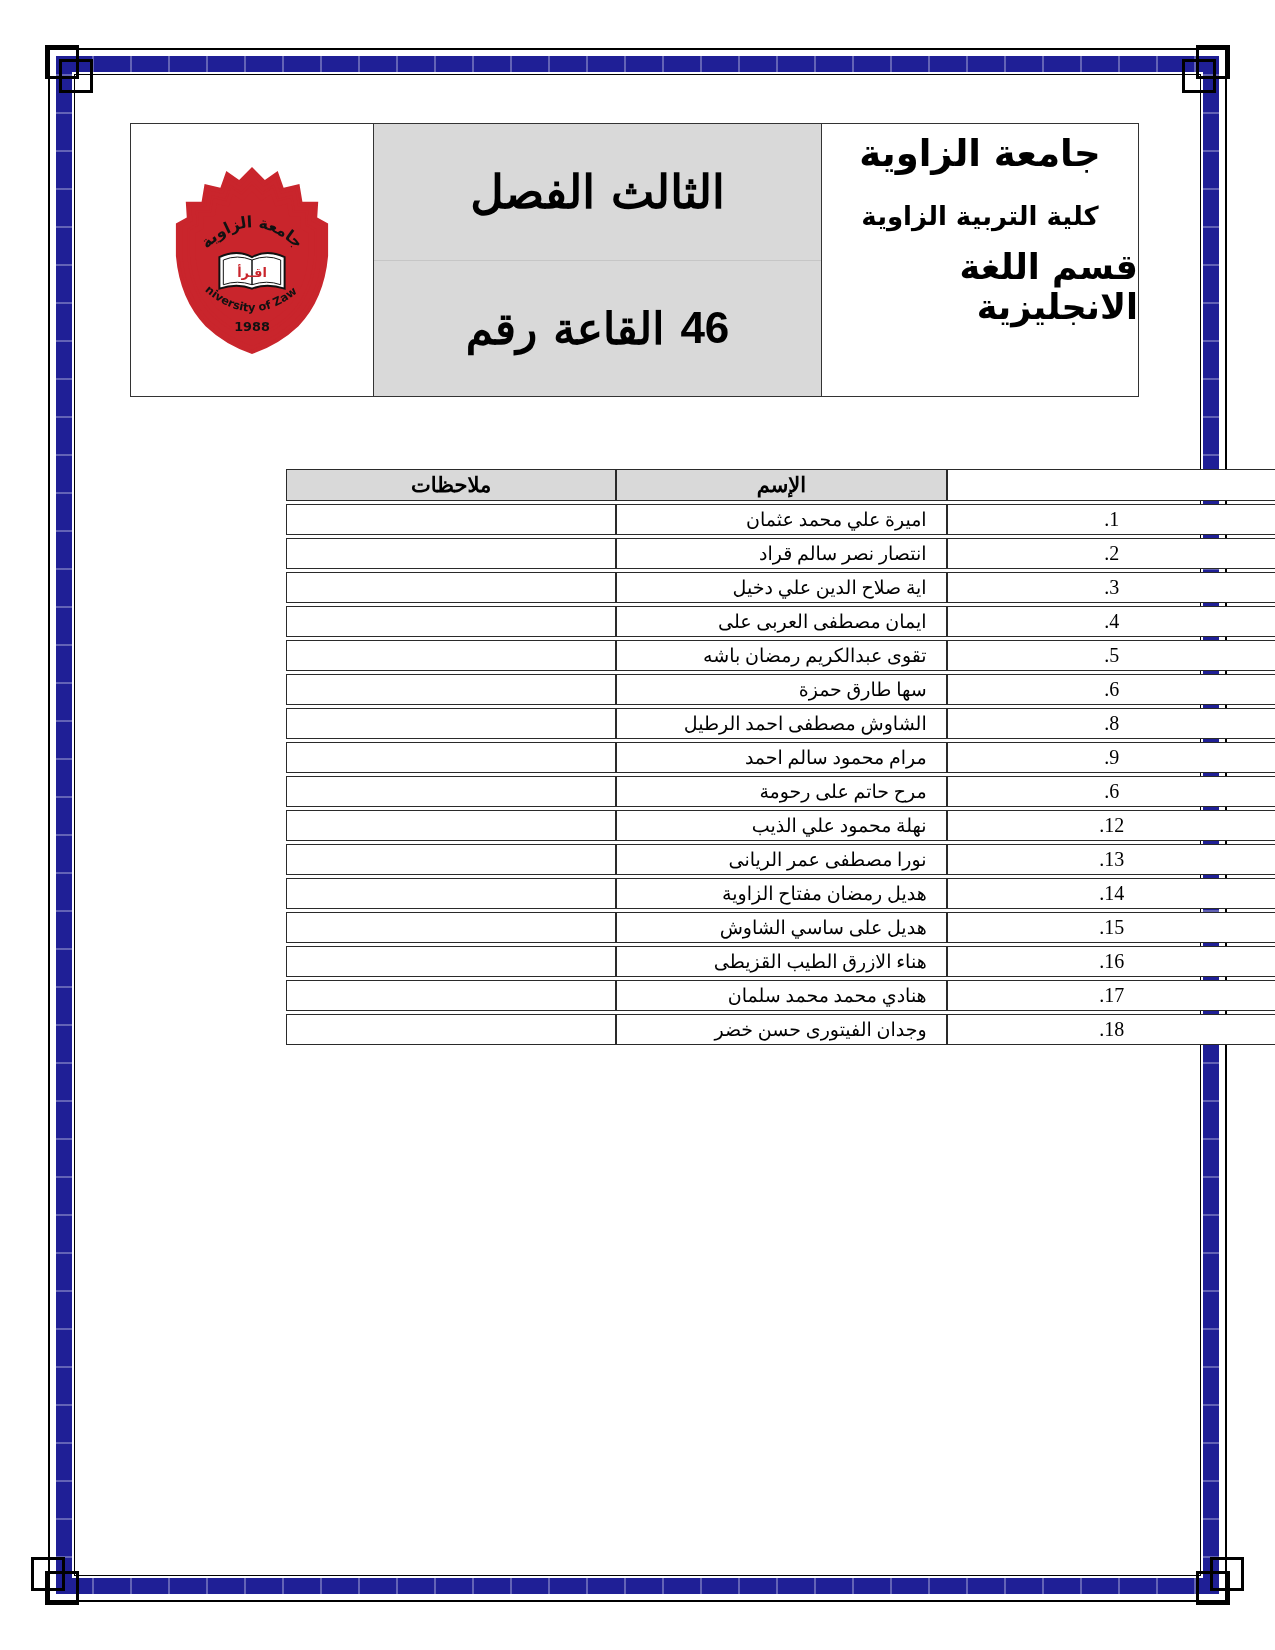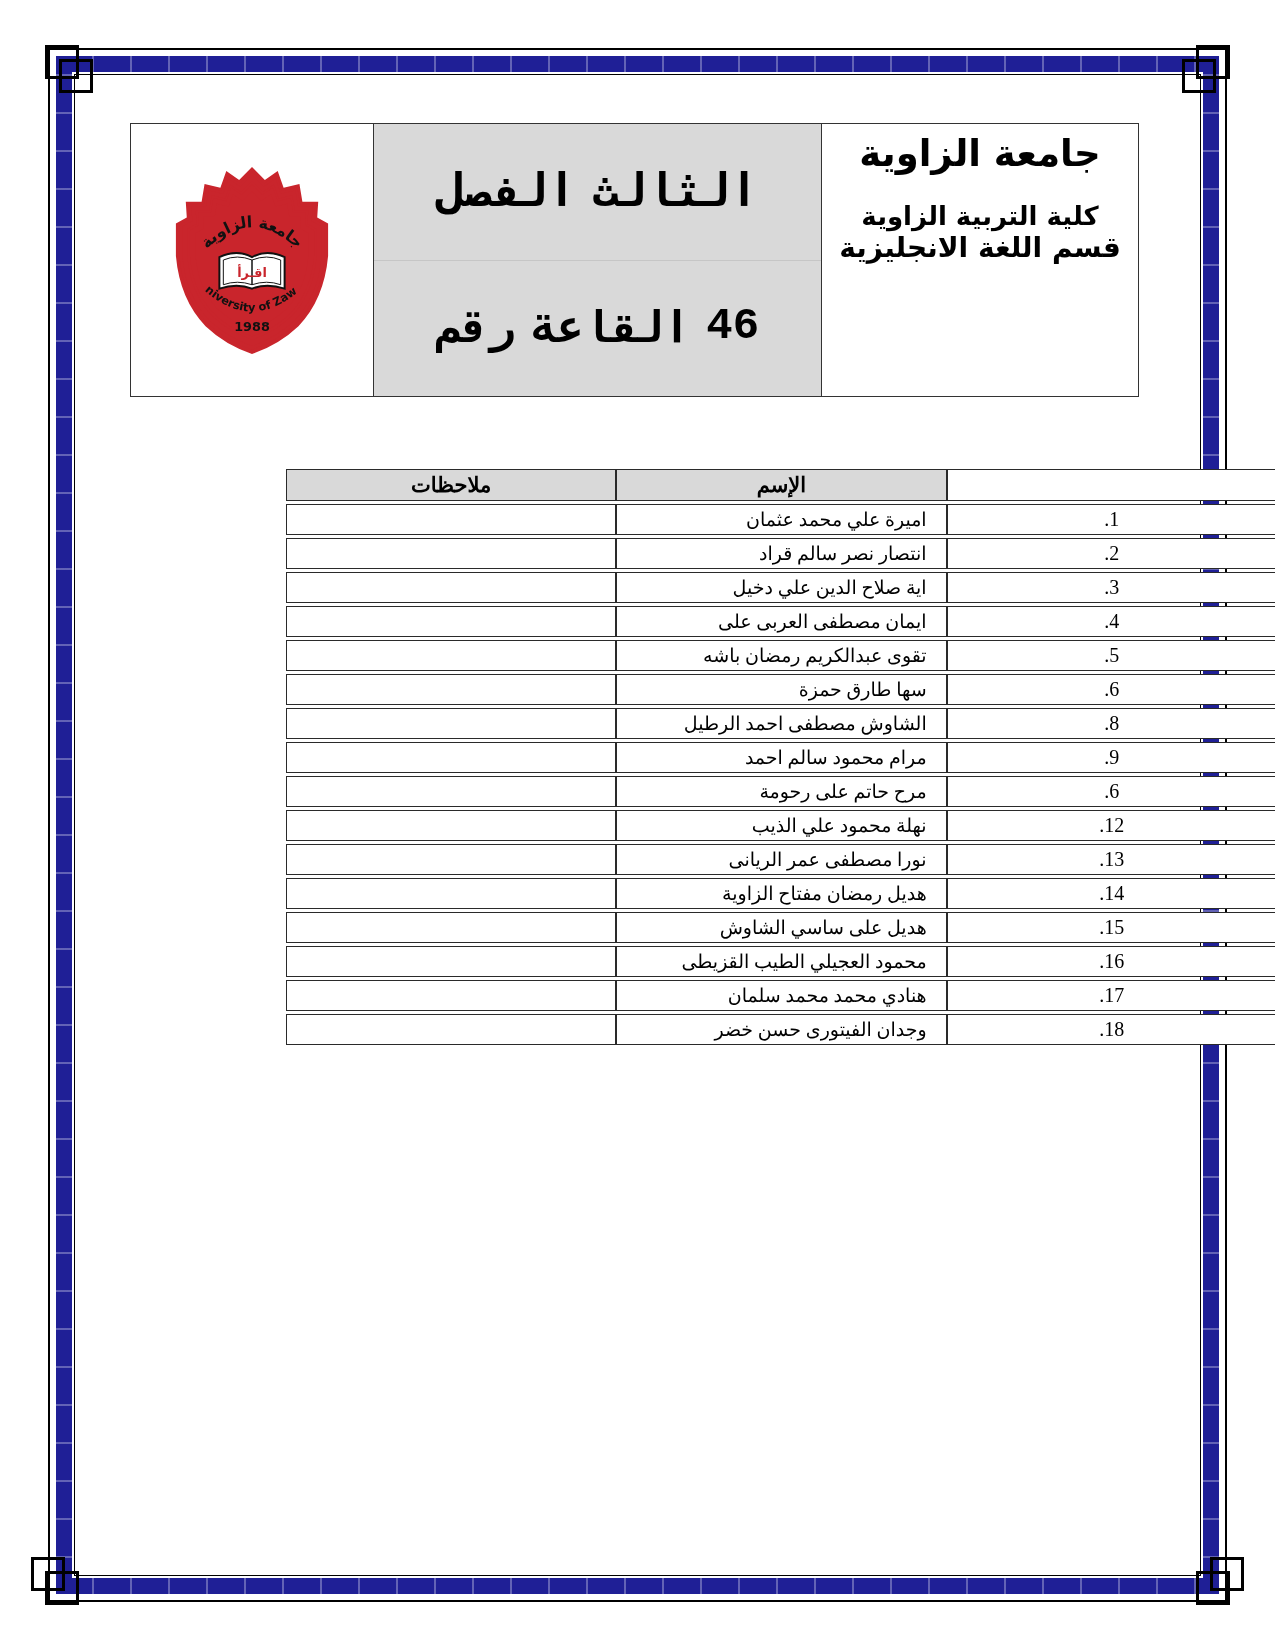--- a/index.html
+++ b/index.html
@@ -23,29 +23,29 @@
   
   .header-table{position:absolute;left:130px;top:123px;width:1007px;height:272px;
         display:grid;grid-template-columns:242px 448px 317px;border:1.5px solid #333;}
   .h-cell{border-left:1.5px solid #333;}
   .h-cell:first-child{border-left:none;}
   .logo-cell{display:flex;align-items:center;justify-content:center;background:#fff;}
   .gray-cell{background:#d9d9d9;display:flex;flex-direction:column;}
   .gray-row{flex:1;display:flex;align-items:center;justify-content:center;}
   .gray-row+.gray-row{border-top:1px solid #c6c6c6;}
   .display-line{display:flex;direction:ltr;justify-content:center;align-items:flex-start;gap:16px;
-        font-family:Liberation Mono, monospace;font-weight:bold;color:#000;}
+        font-family:Liberation Sans, sans-serif;font-weight:bold;color:#000;}
   .display-line span{direction:rtl;unicode-bidi:isolate;}
   .semester-line{font-size:46px;}
   .room-line{font-size:44px;}
   .org-cell{display:flex;flex-direction:column;align-items:center;background:#fff;
         font-family:"DejaVu Sans","Liberation Sans",sans-serif;font-weight:bold;direction:rtl;}
   .org-university{font-size:37px;margin-top:8px;}
   .org-college{font-size:26px;margin-top:26px;}
-  .org-department{font-size:28px;}
+  .org-department{font-size:35px;margin-top:16px;}
 
   
   .roster{position:absolute;left:250px;top:466px;border-collapse:separate;border-spacing:0 3px;
         table-layout:fixed;width:991px;direction:ltr;margin-left:36px;}
   .roster td,.roster th{border:1.3px solid #2a2a2a;padding:0 6px;overflow:hidden;white-space:nowrap;}
   .roster th{height:30px;background:#d9d9d9;font-size:21px;font-weight:bold;text-align:center;}
   .roster th.num-header{background:#ffffff;}
   .roster td{height:29px;font-size:19px;background:#fff;}
   td.notes-cell{width:390px;}
   td.name-cell{width:400px;direction:rtl;text-align:right;padding-right:19px;}
@@ -196,21 +196,21 @@
           <td class="name-cell">هديل رمضان مفتاح الزاوية</td>
           <td class="num-cell">14.</td>
         </tr>
         <tr>
           <td class="notes-cell"></td>
           <td class="name-cell">هديل على ساسي الشاوش</td>
           <td class="num-cell">15.</td>
         </tr>
         <tr>
           <td class="notes-cell"></td>
-          <td class="name-cell">محمود العجيلي الطيب القزيطى</td>
+          <td class="name-cell">هناء الازرق الطيب القزيطى</td>
           <td class="num-cell">16.</td>
         </tr>
         <tr>
           <td class="notes-cell"></td>
           <td class="name-cell">هنادي محمد محمد سلمان</td>
           <td class="num-cell">17.</td>
         </tr>
         <tr>
           <td class="notes-cell"></td>
           <td class="name-cell">وجدان الفيتورى حسن خضر</td>

